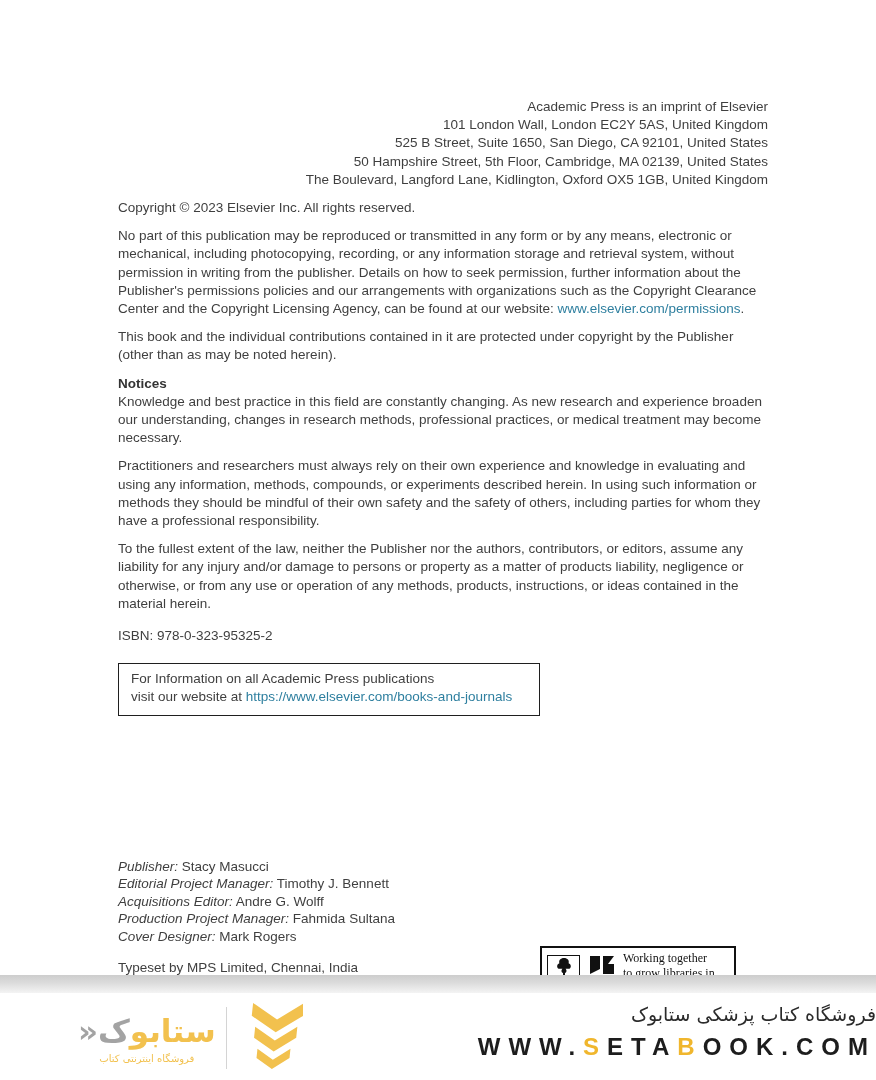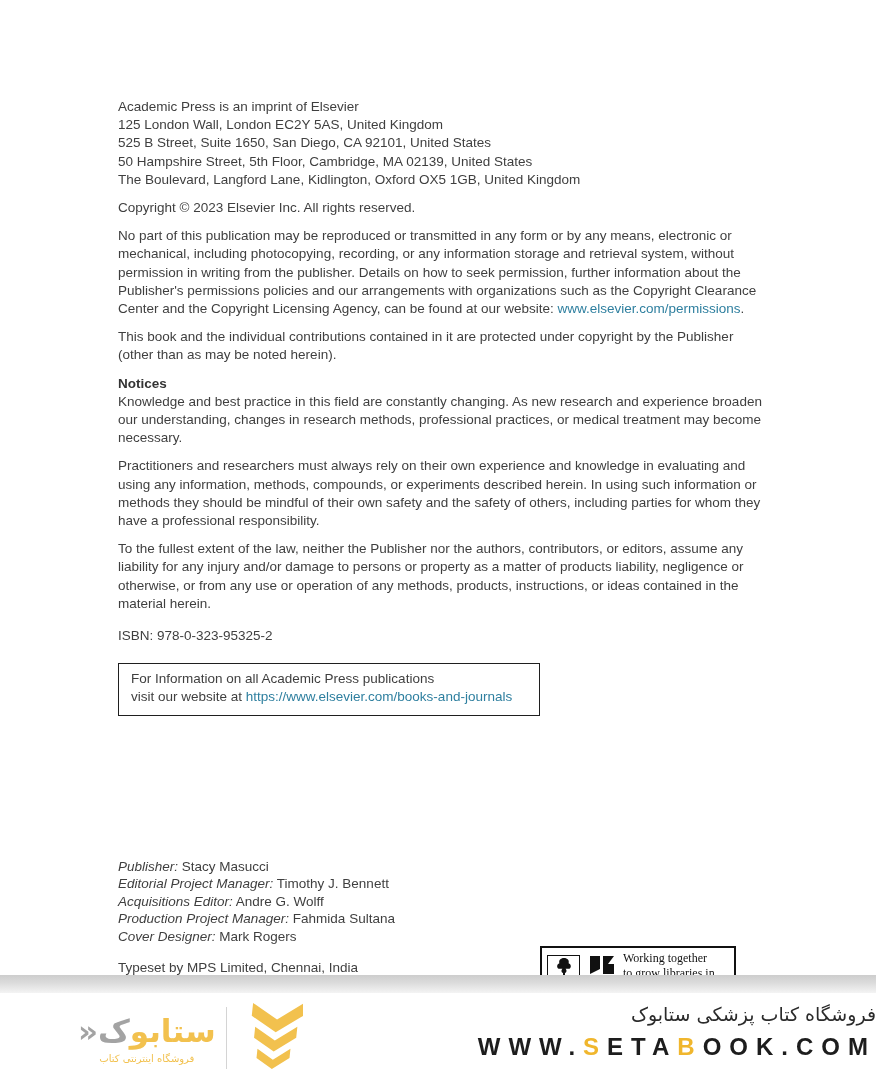--- a/index.html
+++ b/index.html
@@ -14,21 +14,21 @@
     overflow: hidden;
   }
   .content {
     position: absolute;
     left: 118px;
     top: 98px;
     width: 650px;
     font-size: 13.5px;
     line-height: 18.2px;
   }
-  .imprint-line { white-space: nowrap; }
+  .imprint-line { white-space: nowrap; text-align: right; }
   .copyright { margin-top: 10px; }
   .para { margin-top: 10px; }
   a.doc-link, .doc-link {
     color: #2e7f9f;
     text-decoration: none;
     cursor: pointer;
   }
   .notices-heading { font-weight: bold; margin-top: 10px; color: #333; }
   .isbn { margin-top: 14px; }
   .info-box {
@@ -161,21 +161,21 @@
 </style>
 </head>
 <body>
 
 <div class="page">
 
   <div class="content">
 
     <div>
       <div class="imprint-line">Academic Press is an imprint of Elsevier</div>
-      <div class="imprint-line">125 London Wall, London EC2Y 5AS, United Kingdom</div>
+      <div class="imprint-line">101 London Wall, London EC2Y 5AS, United Kingdom</div>
       <div class="imprint-line">525 B Street, Suite 1650, San Diego, CA 92101, United States</div>
       <div class="imprint-line">50 Hampshire Street, 5th Floor, Cambridge, MA 02139, United States</div>
       <div class="imprint-line">The Boulevard, Langford Lane, Kidlington, Oxford OX5 1GB, United Kingdom</div>
     </div>
 
     <div class="copyright">Copyright © 2023 Elsevier Inc. All rights reserved.</div>
 
     <div class="para"><span>No part of this publication may be reproduced or transmitted in any form or by any means, electronic or mechanical, including photocopying, recording, or any information storage and retrieval system, without permission in writing from the publisher. Details on how to seek permission, further information about the Publisher's permissions policies and our arrangements with organizations such as the Copyright Clearance Center and the Copyright Licensing Agency, can be found at our website: </span><span class="doc-link">www.elsevier.com/permissions</span><span>.</span></div>
 
     <div class="para">This book and the individual contributions contained in it are protected under copyright by the Publisher (other than as may be noted herein).</div>

